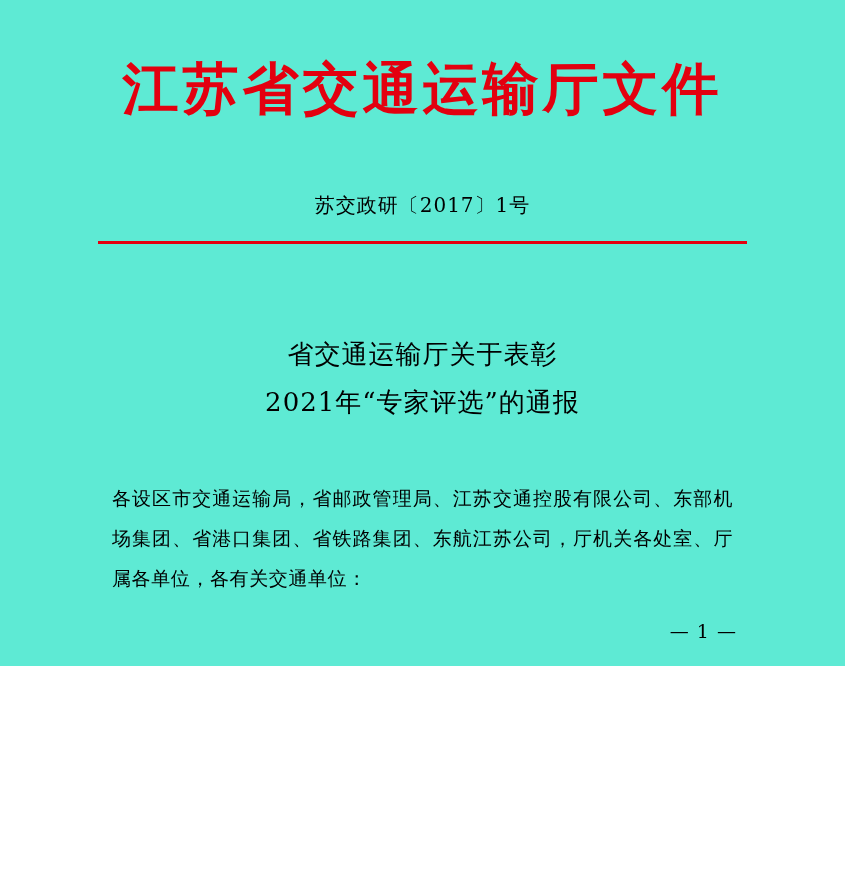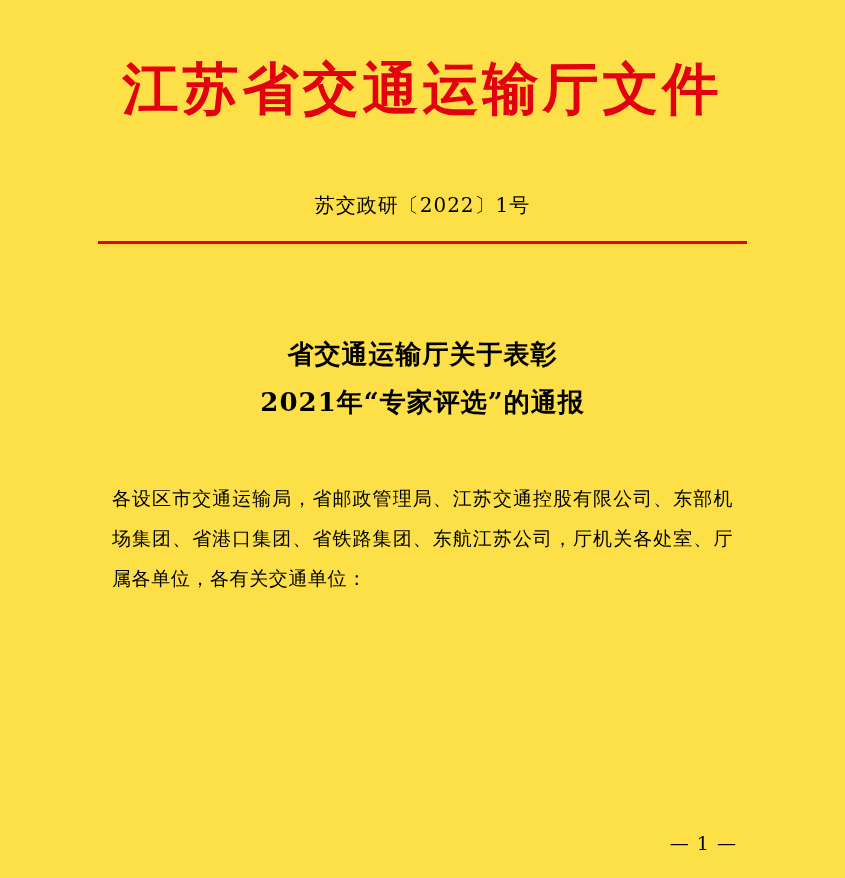--- a/index.html
+++ b/index.html
@@ -10,23 +10,23 @@
   body {
     width: 845px;
     height: 878px;
     font-family: "DejaVu Serif", "Liberation Serif", serif;
     color: #000000;
     position: relative;
     overflow: hidden;
   }
   .page {
     width: 845px;
-    height: 878px;
+    height: 666px;
     position: relative;
-    background: #fde047;
+    background: #5eead4;
     box-sizing: border-box;
   }
   .masthead {
     text-align: center;
     color: #e3000f;
     font-family: "DejaVu Serif", "Liberation Serif", serif;
     font-weight: bold;
     font-size: 56px;
     letter-spacing: 4px;
     line-height: 1.1;
@@ -41,21 +41,21 @@
     font-family: "DejaVu Serif", "Liberation Serif", serif;
   }
   .red-rule {
     height: 3px;
     background: #e3000f;
     margin: 22px 98px 0 98px;
   }
   .title-block {
     text-align: center;
     margin-top: 86px;
-    font-weight: bold;
+    font-weight: normal;
     font-size: 26px;
     line-height: 1.85;
     letter-spacing: 1px;
   }
   .body-text {
     margin: 52px 112px 0 112px;
     font-size: 19px;
     line-height: 2.12;
     text-align: justify;
     letter-spacing: 0.6px;
@@ -74,21 +74,21 @@
     letter-spacing: 1px;
   }
 </style>
 </head>
 <body>
 
 <div class="page">
 
   <div class="masthead">江苏省交通运输厅文件</div>
 
-  <div class="doc-number">苏交政研〔2022〕1号</div>
+  <div class="doc-number">苏交政研〔2017〕1号</div>
 
   <div class="red-rule"></div>
 
   <div class="title-block">
     <div>省交通运输厅关于表彰</div>
     <div>2021年“专家评选”的通报</div>
   </div>
 
   <div class="body-text">
     <p>各设区市交通运输局，省邮政管理局、江苏交通控股有限公司、东部机场集团、省港口集团、省铁路集团、东航江苏公司，厅机关各处室、厅属各单位，各有关交通单位：</p>

